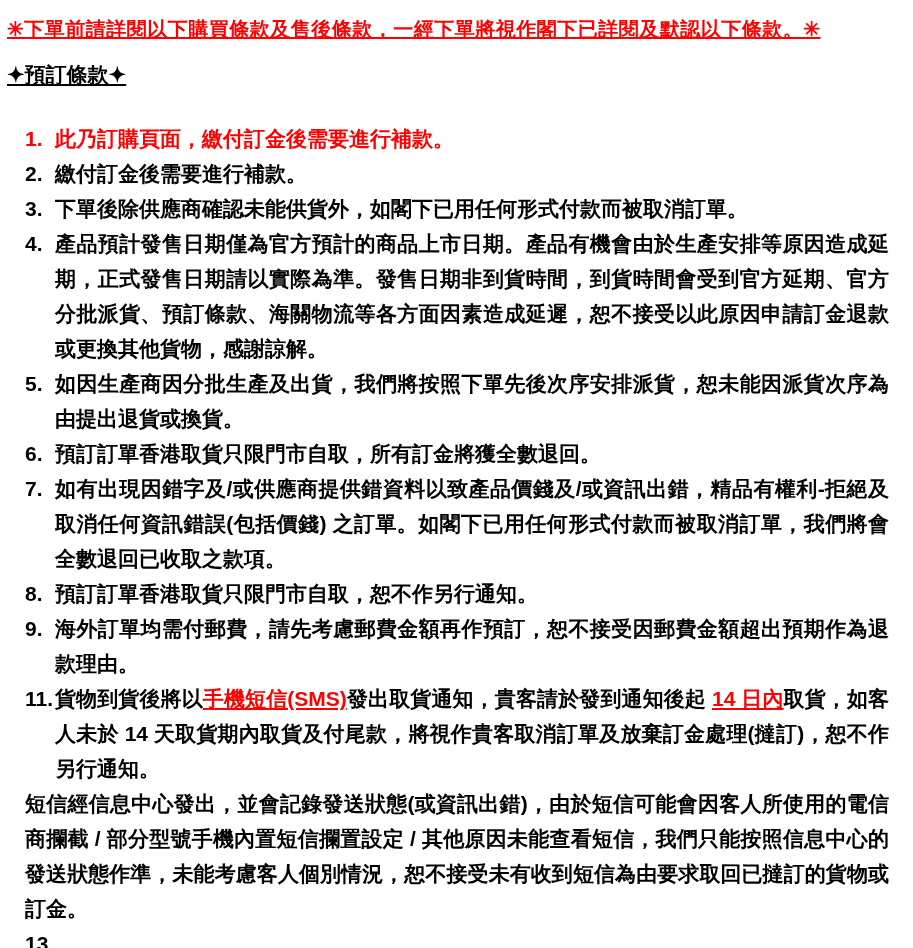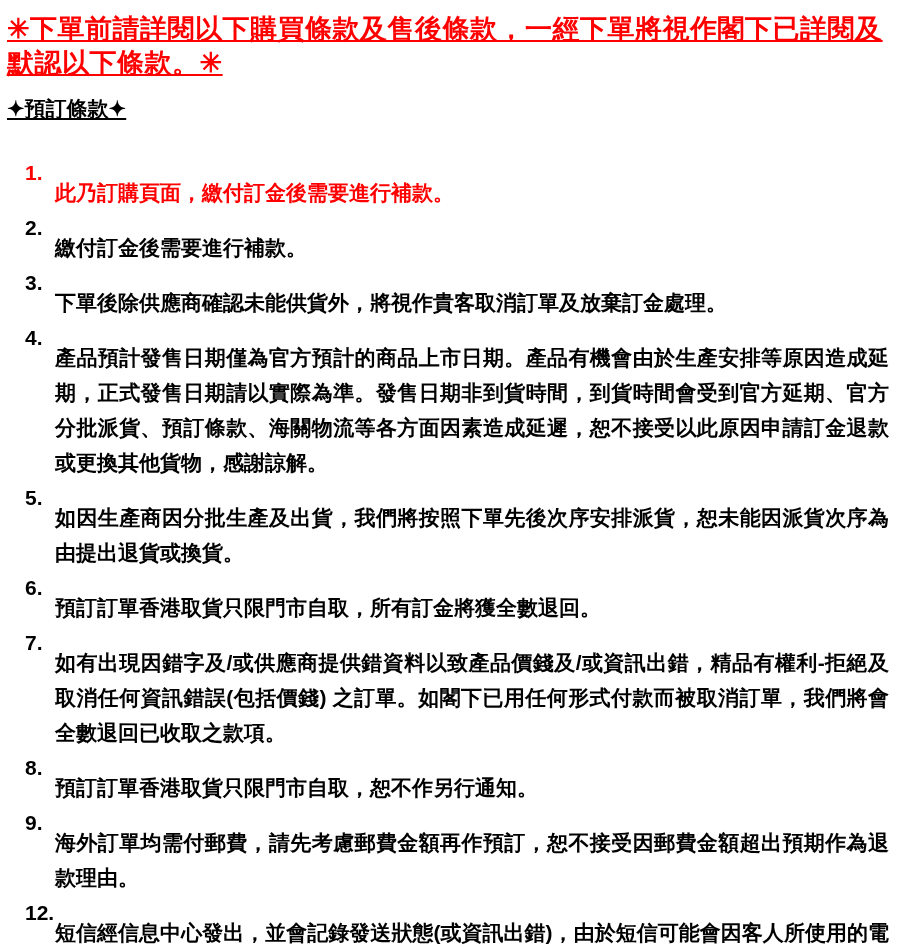--- a/index.html
+++ b/index.html
@@ -10,21 +10,21 @@
   body {
     width: 913px;
     min-height: 948px;
     font-family: "Liberation Sans", sans-serif;
     font-weight: bold;
     color: #000000;
     box-sizing: border-box;
     padding: 12px 24px 10px 7px;
   }
   .notice {
-    font-size: 27px;
+    font-size: 20px;
     line-height: 34px;
     color: #ff0000;
     text-decoration: underline;
     margin: 0 0 14px 0;
     letter-spacing: 0.5px;
   }
   .section-title {
     font-size: 21px;
     line-height: 30px;
     color: #000000;
@@ -41,21 +41,20 @@
     font-size: 21px;
     line-height: 35px;
   }
   ol.terms .num {
     flex: 0 0 30px;
     width: 30px;
   }
   ol.terms .content {
     flex: 1;
     text-align: justify;
-    margin-top: 20px;
   }
   li.emphasis .num,
   li.emphasis .content {
     color: #ff0000;
   }
   .red-underline {
     color: #ff0000;
     text-decoration: underline;
   }
 </style>
@@ -72,21 +71,21 @@
       <li class="emphasis">
         <span class="num">1.</span>
         <span class="content"><span>此乃訂購頁面，繳付訂金後需要進行補款。</span></span>
       </li>
       <li>
         <span class="num">2.</span>
         <span class="content"><span>繳付訂金後需要進行補款。</span></span>
       </li>
       <li>
         <span class="num">3.</span>
-        <span class="content"><span>下單後除供應商確認未能供貨外，將視作貴客取消訂單及放棄訂金處理。</span></span>
+        <span class="content"><span>下單後除供應商確認未能供貨外，如閣下已用任何形式付款而被取消訂單。</span></span>
       </li>
       <li>
         <span class="num">4.</span>
         <span class="content"><span>產品預計發售日期僅為官方預計的商品上市日期。產品有機會由於生產安排等原因造成延期，正式發售日期請以實際為準。發售日期非到貨時間，到貨時間會受到官方延期、官方分批派貨、預訂條款、海關物流等各方面因素造成延遲，恕不接受以此原因申請訂金退款或更換其他貨物，感謝諒解。</span></span>
       </li>
       <li>
         <span class="num">5.</span>
         <span class="content"><span>如因生產商因分批生產及出貨，我們將按照下單先後次序安排派貨，恕未能因派貨次序為由提出退貨或換貨。</span></span>
       </li>
       <li>
@@ -99,21 +98,24 @@
       </li>
       <li>
         <span class="num">8.</span>
         <span class="content"><span>預訂訂單香港取貨只限門市自取，恕不作另行通知。</span></span>
       </li>
       <li>
         <span class="num">9.</span>
         <span class="content"><span>海外訂單均需付郵費，請先考慮郵費金額再作預訂，恕不接受因郵費金額超出預期作為退款理由。</span></span>
       </li>
       <li>
-        <span class="num">12.</span>
+        <span class="num">11.</span>
+        <span class="content"><span>貨物到貨後將以</span><span class="red-underline">手機短信(SMS)</span><span>發出取貨通知，貴客請於發到通知後起 </span><span class="red-underline">14 日內</span><span>取貨，如客人未於 14 天取貨期內取貨及付尾款，將視作貴客取消訂單及放棄訂金處理(撻訂)，恕不作另行通知。</span></span>
+      </li>
+      <li>
         <span class="content"><span>短信經信息中心發出，並會記錄發送狀態(或資訊出錯)，由於短信可能會因客人所使用的電信商攔截 / 部分型號手機內置短信攔置設定 / 其他原因未能查看短信，我們只能按照信息中心的發送狀態作準，未能考慮客人個別情況，恕不接受未有收到短信為由要求取回已撻訂的貨物或訂金。</span></span>
       </li>
       <li>
         <span class="num">13.</span>
         <span class="content"></span>
       </li>
     </ol>
 
 </div>
 

